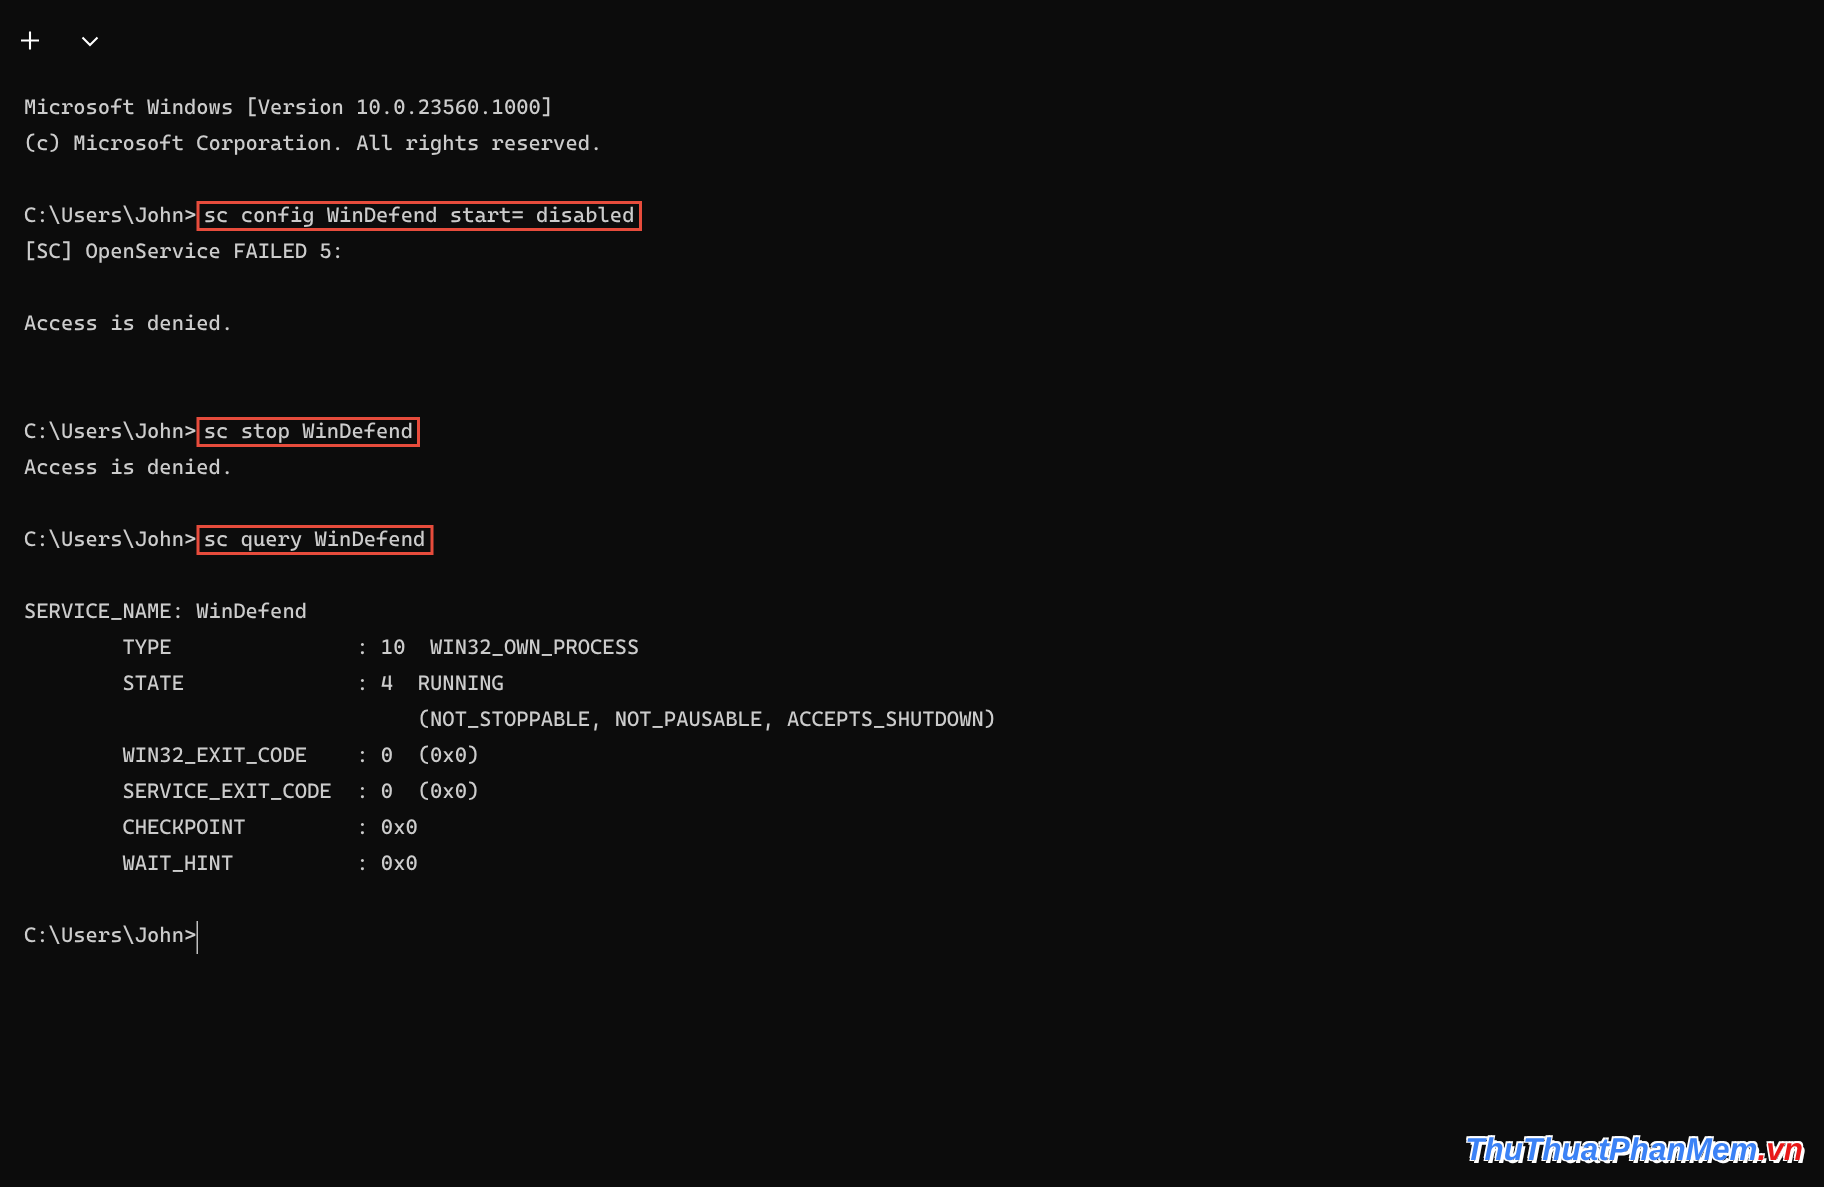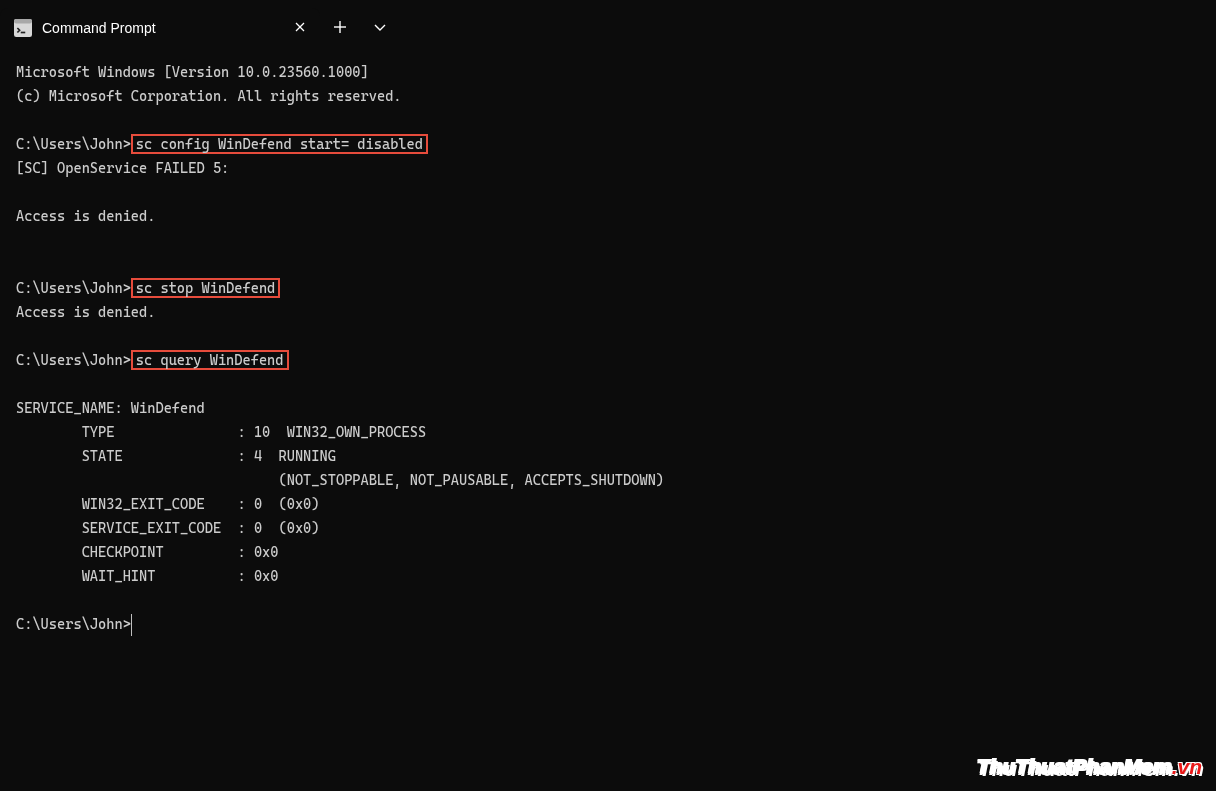--- a/index.html
+++ b/index.html
@@ -72,44 +72,27 @@
       vertical-align: text-bottom;
       margin-bottom:-4px;
     }
     
     .watermark {
       position:absolute; right: 14px; bottom: 12px;
       font-family: "Segoe UI", Arial, sans-serif;
       font-weight: 800; font-style: italic;
       font-size: 21px; letter-spacing: 0;
     }
-    .wm-main { color:#ffffff; text-shadow: 2px 2px 0 #ffffff, -1px -1px 0 #fff, 1px -1px 0 #fff, -1px 1px 0 #fff; }
+    .wm-main { color:#3b82f6; text-shadow: 2px 2px 0 #ffffff, -1px -1px 0 #fff, 1px -1px 0 #fff, -1px 1px 0 #fff; }
     .wm-ext  { color:#e81818; text-shadow: 2px 2px 0 #ffffff, -1px -1px 0 #fff, 1px -1px 0 #fff, -1px 1px 0 #fff; margin-top: 12px; }
   </style>
 </head>
 <body>
 
 <div class="titlebar">
-  <div class="tab">
-    <span class="tab-icon">
-      <svg viewBox="0 0 16 16">
-          <rect x="0" y="0" width="16" height="16" rx="2" fill="#d8d8d8"></rect>
-          <rect x="0" y="0" width="16" height="4" rx="2" fill="#a8a8a8"></rect>
-          <path d="M3 8 L5 10 L3 12" stroke="#222" stroke-width="1.5" fill="none"></path>
-          <line x1="6" y1="12" x2="10" y2="12" stroke="#222" stroke-width="1.5"></line>
-        </svg>
-    </span>
-    <span class="tab-title">Command Prompt</span>
-    <span class="tab-close">
-      <span><svg viewBox="0 0 10 10" width="10" height="10">
-            <line x1="1" y1="1" x2="9" y2="9" stroke="#fff" stroke-width="1.2"></line>
-            <line x1="9" y1="1" x2="1" y2="9" stroke="#fff" stroke-width="1.2"></line>
-          </svg></span>
-    </span>
-  </div>
   <div class="tab-sep"></div>
   <div class="titlebar-btn">
     <span class="plus-icon"><svg viewBox="0 0 14 14">
           <line x1="7" y1="1" x2="7" y2="13" stroke="#fff" stroke-width="1.4"></line>
           <line x1="1" y1="7" x2="13" y2="7" stroke="#fff" stroke-width="1.4"></line>
         </svg></span>
   </div>
   <div class="titlebar-btn">
     <span class="chevron-icon"><svg viewBox="0 0 14 14">
           <polyline points="2,5 7,10 12,5" fill="none" stroke="#fff" stroke-width="1.4"></polyline>

